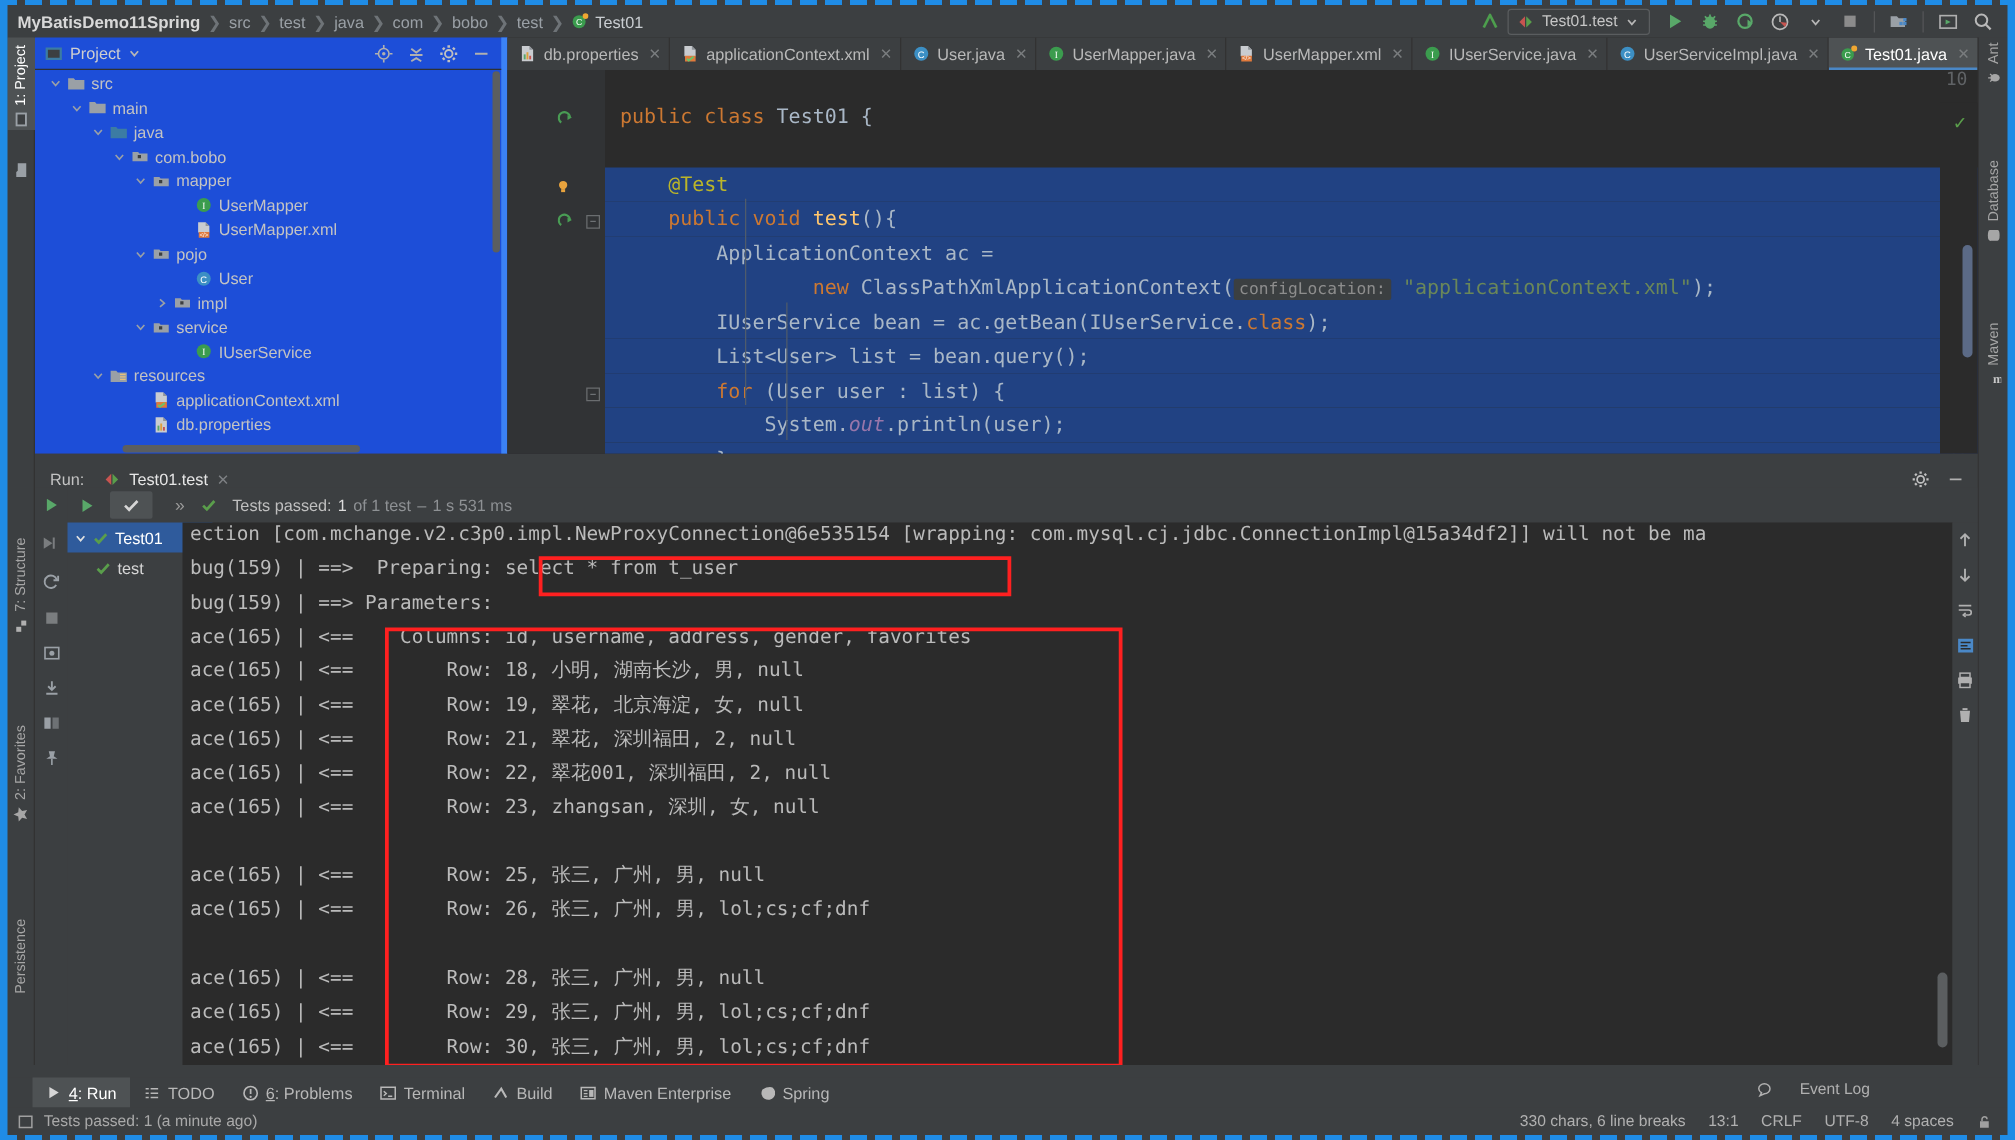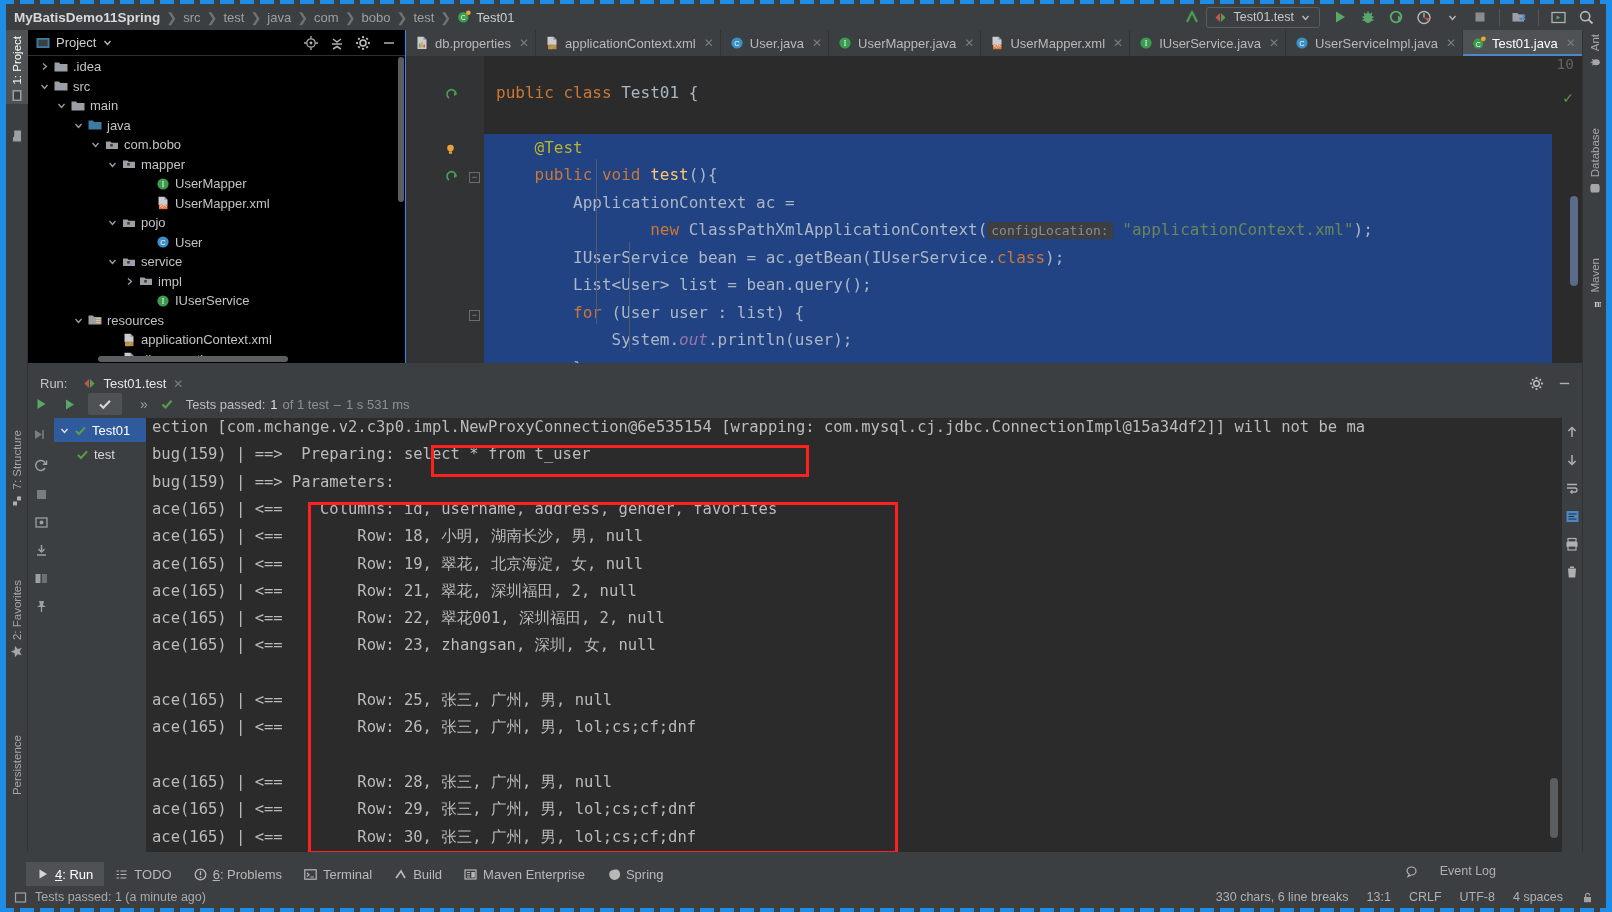--- a/index.html
+++ b/index.html
@@ -58,21 +58,21 @@
 
   
   .rightstrip{
     position:absolute; right:6px; top:30px; width:24px; height:822px;
     background:#3c3f41; border-left:1px solid #323232;
   }
 
   
   .projwin{
     position:absolute; left:28px; top:30px; width:378px; height:333px;
-    background:#000000; border-right:1px solid #3b82f6;
+    background:#1d4ed8; border-right:5px solid #3b82f6;
   }
   .projhdr{
     height:26px; display:flex; align-items:center; padding:0 4px 0 8px;
     border-bottom:1px solid #2e3133;
   }
   .projhdr .ttl{ color:#cfcfcf; font-size:13px; margin-left:6px;}
   .projhdr .acts{ margin-left:auto; display:flex; align-items:center; gap:2px;}
   .ph-btn{width:24px;height:22px;display:flex;align-items:center;justify-content:center;}
   .tree{ position:relative; height:306px; overflow:hidden; padding-top:1px; }
   .trow{ height:19.5px; display:flex; align-items:center; white-space:nowrap; font-size:13px; color:#c3c3c3;}
@@ -413,33 +413,20 @@
               <path d="M3 8 H13" stroke="#b0b0b0" stroke-width="1.5"></path>
             </svg>
         </div>
       </div>
     </div>
 
     <div class="tree" id="tree">
         <div class="trow" style="padding-left: 8px;">
           <span class="tw">
             <svg width="9" height="9" viewBox="0 0 9 9">
-              <path d="M3 1.5 L6.5 4.5 L3 7.5" stroke="#9aa0a6" stroke-width="1.3" fill="none"></path>
-            </svg>
-          </span>
-          <span class="ticon">
-            <svg width="14" height="14" viewBox="0 0 14 14">
-              <path d="M0.5 2.5 H5 L6.2 4 H13.5 V11.5 H0.5 Z" fill="#9aa0a6"></path>
-            </svg>
-          </span>
-          <span>.idea</span>
-        </div>
-        <div class="trow" style="padding-left: 8px;">
-          <span class="tw">
-            <svg width="9" height="9" viewBox="0 0 9 9">
               <path d="M1.5 3 L4.5 6.5 L7.5 3" stroke="#9aa0a6" stroke-width="1.3" fill="none"></path>
             </svg>
           </span>
           <span class="ticon">
             <svg width="14" height="14" viewBox="0 0 14 14">
               <path d="M0.5 2.5 H5 L6.2 4 H13.5 V11.5 H0.5 Z" fill="#9aa0a6"></path>
             </svg>
           </span>
           <span>src</span>
         </div>
@@ -536,47 +523,47 @@
         <div class="trow" style="padding-left: 110px;">
           <span class="tw"></span>
           <span class="ticon">
             <svg width="14" height="14" viewBox="0 0 14 14">
               <circle cx="7" cy="7" r="5.6" fill="#3c8fc4"></circle>
               <text x="7" y="10.2" font-size="7.5" fill="#ffffff" text-anchor="middle" font-family="Liberation Sans">C</text>
             </svg>
           </span>
           <span>User</span>
         </div>
+        <div class="trow" style="padding-left: 93px;">
+          <span class="tw">
+            <svg width="9" height="9" viewBox="0 0 9 9">
+              <path d="M3 1.5 L6.5 4.5 L3 7.5" stroke="#9aa0a6" stroke-width="1.3" fill="none"></path>
+            </svg>
+          </span>
+          <span class="ticon">
+            <svg width="14" height="14" viewBox="0 0 14 14">
+              <path d="M1 3.5 H5.5 L6.5 4.8 H13 V11 H1 Z" fill="#9aa0a6"></path>
+              <rect x="5.2" y="6" width="2.6" height="2.6" fill="#3c3f41"></rect>
+            </svg>
+          </span>
+          <span>impl</span>
+        </div>
         <div class="trow" style="padding-left: 76px;">
           <span class="tw">
             <svg width="9" height="9" viewBox="0 0 9 9">
               <path d="M1.5 3 L4.5 6.5 L7.5 3" stroke="#9aa0a6" stroke-width="1.3" fill="none"></path>
             </svg>
           </span>
           <span class="ticon">
             <svg width="14" height="14" viewBox="0 0 14 14">
               <path d="M1 3.5 H5.5 L6.5 4.8 H13 V11 H1 Z" fill="#9aa0a6"></path>
               <rect x="5.2" y="6" width="2.6" height="2.6" fill="#3c3f41"></rect>
             </svg>
           </span>
           <span>service</span>
-        </div>
-        <div class="trow" style="padding-left: 93px;">
-          <span class="tw">
-            <svg width="9" height="9" viewBox="0 0 9 9">
-              <path d="M3 1.5 L6.5 4.5 L3 7.5" stroke="#9aa0a6" stroke-width="1.3" fill="none"></path>
-            </svg>
-          </span>
-          <span class="ticon">
-            <svg width="14" height="14" viewBox="0 0 14 14">
-              <path d="M1 3.5 H5.5 L6.5 4.8 H13 V11 H1 Z" fill="#9aa0a6"></path>
-              <rect x="5.2" y="6" width="2.6" height="2.6" fill="#3c3f41"></rect>
-            </svg>
-          </span>
-          <span>impl</span>
         </div>
         <div class="trow" style="padding-left: 110px;">
           <span class="tw"></span>
           <span class="ticon">
             <svg width="14" height="14" viewBox="0 0 14 14">
               <circle cx="7" cy="7" r="5.6" fill="#3b9c4e"></circle>
               <text x="7" y="10.3" font-size="7.5" fill="#ffffff" text-anchor="middle" font-family="Liberation Serif">I</text>
             </svg>
           </span>
           <span>IUserService</span>

